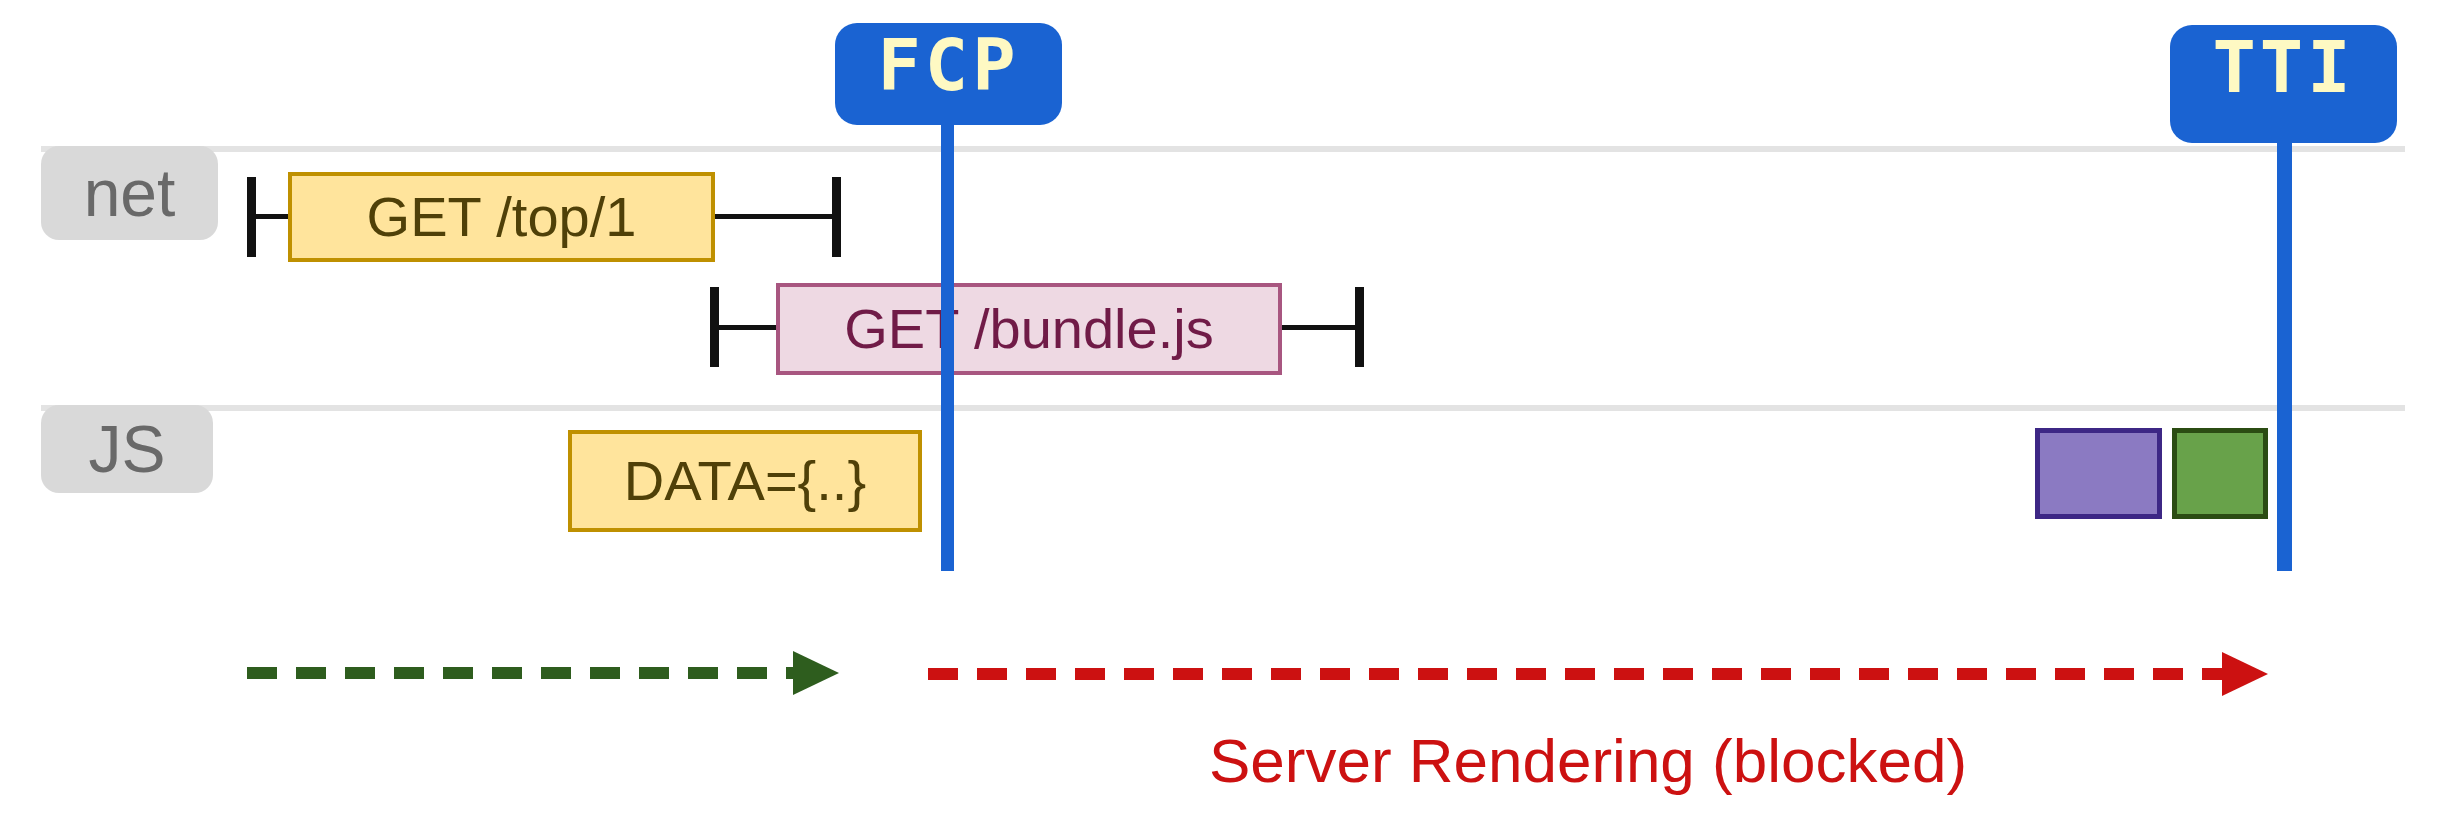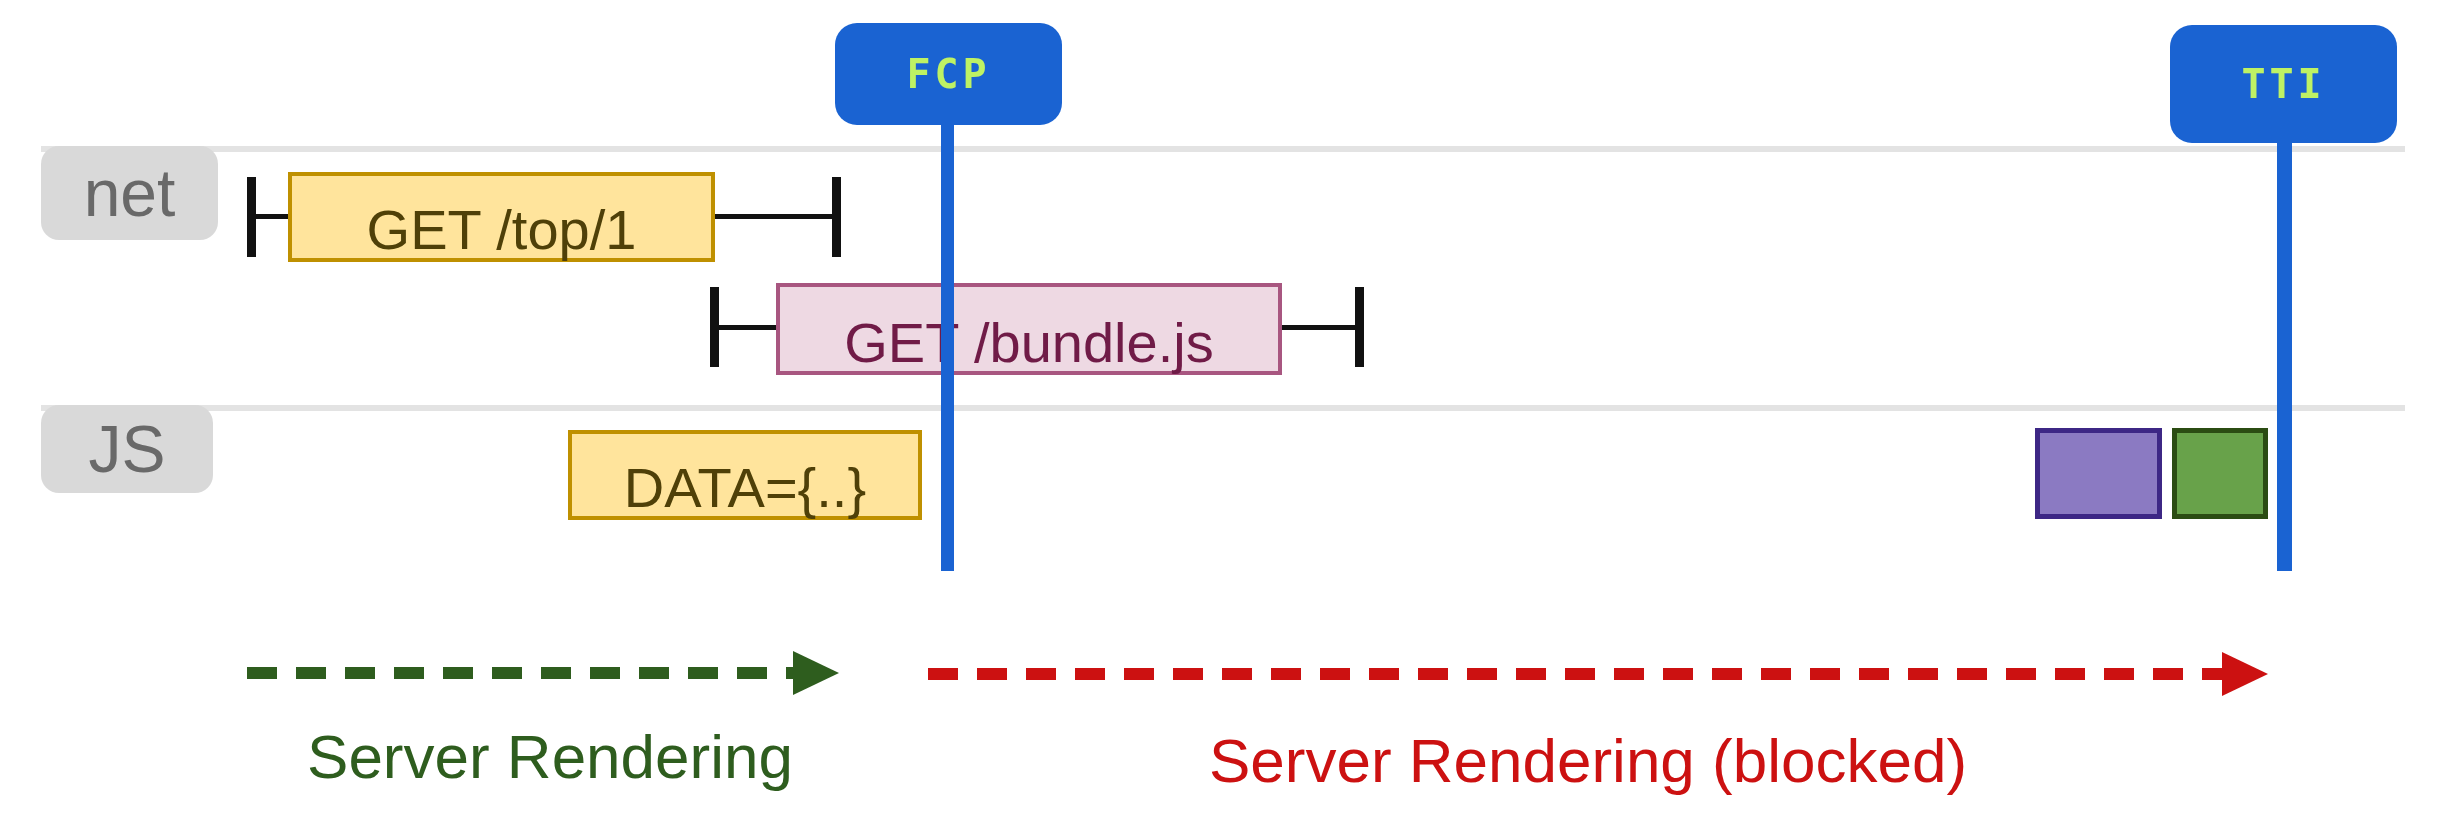--- a/index.html
+++ b/index.html
@@ -40,35 +40,35 @@
     border-radius:18px;
     display:flex;align-items:center;justify-content:center;
     font-size:66px;line-height:1;
     z-index:2;
   }
 
   
   .marker-line{background:var(--marker-blue);z-index:6;}
   .badge{
     background:var(--marker-blue);
-    color:#bef264;
+    color:#fef9c3;
     border-radius:22px;
-    display:flex;align-items:center;justify-content:center;
+    display:flex;align-items:flex-start;justify-content:center;
     font-family:"DejaVu Sans Mono","Liberation Mono",monospace;
-    font-weight:bold;font-size:40px;letter-spacing:4px;
+    font-weight:bold;font-size:72px;letter-spacing:4px;
     z-index:7;
   }
 
   
   .tick{background:var(--ink);width:9px;height:80px;z-index:3;}
   .whisker{background:var(--ink);height:5px;z-index:3;}
 
   
   .bar{
-    display:flex;align-items:flex-end;justify-content:center;
+    display:flex;align-items:center;justify-content:center;
     font-size:56px;line-height:1;
     z-index:4;
   }
   .bar-yellow{background:var(--yellow-fill);border:4px solid var(--yellow-border);color:var(--yellow-text);}
   .bar-pink{background:var(--pink-fill);border:4px solid var(--pink-border);color:var(--pink-text);}
   .block-purple{background:var(--purple-fill);border:5px solid var(--purple-border);z-index:4;}
   .block-green{background:var(--green-fill);border:5px solid var(--green-border);z-index:4;}
 
   
   .dash-bar{height:12px;z-index:2;}
@@ -110,21 +110,21 @@
   <div class="abs tick" style="left:832px;top:177px;"></div>
 
   <div class="abs tick" style="left:710px;top:287px;"></div>
   <div class="abs whisker" style="left:717px;top:325px;width:61px;"></div>
   <div class="abs bar bar-pink" style="left:776px;top:283px;width:506px;height:92px;">
     <span>GET /bundle.js</span>
   </div>
   <div class="abs whisker" style="left:1280px;top:325px;width:78px;"></div>
   <div class="abs tick" style="left:1355px;top:287px;"></div>
 
-  <div class="abs bar bar-yellow" style="left:568px;top:430px;width:354px;height:90px;">
+  <div class="abs bar bar-yellow" style="left:568px;top:430px;width:354px;height:102px;">
     <span>DATA={..}</span>
   </div>
   <div class="abs block-purple" style="left:2035px;top:428px;width:127px;height:91px;"></div>
   <div class="abs block-green" style="left:2172px;top:428px;width:96px;height:91px;"></div>
 
   <div class="abs marker-line" style="left:941px;top:118px;width:13px;height:453px;"></div>
   <div class="abs marker-line" style="left:2277px;top:120px;width:15px;height:451px;"></div>
 
   <div class="abs badge" style="left:835px;top:23px;width:227px;height:102px;">
     <span>FCP</span>
@@ -132,20 +132,17 @@
   <div class="abs badge" style="left:2170px;top:25px;width:227px;height:118px;">
     <span>TTI</span>
   </div>
 
   <div class="abs dash-bar dash-green" style="left:247px;top:667px;width:546px;"></div>
   <div class="abs arrow-head green" style="left:793px;top:651px;"></div>
 
   <div class="abs dash-bar dash-red" style="left:928px;top:668px;width:1294px;"></div>
   <div class="abs arrow-head red" style="left:2222px;top:652px;"></div>
 
-  <div class="abs phase-label green" style="left:260px;top:726px;width:580px;">
-    <span>Server Rendering</span>
-  </div>
   <div class="abs phase-label red" style="left:1158px;top:730px;width:860px;">
     <span>Server Rendering (blocked)</span>
   </div>
 
 </div>
 
 </body></html>

